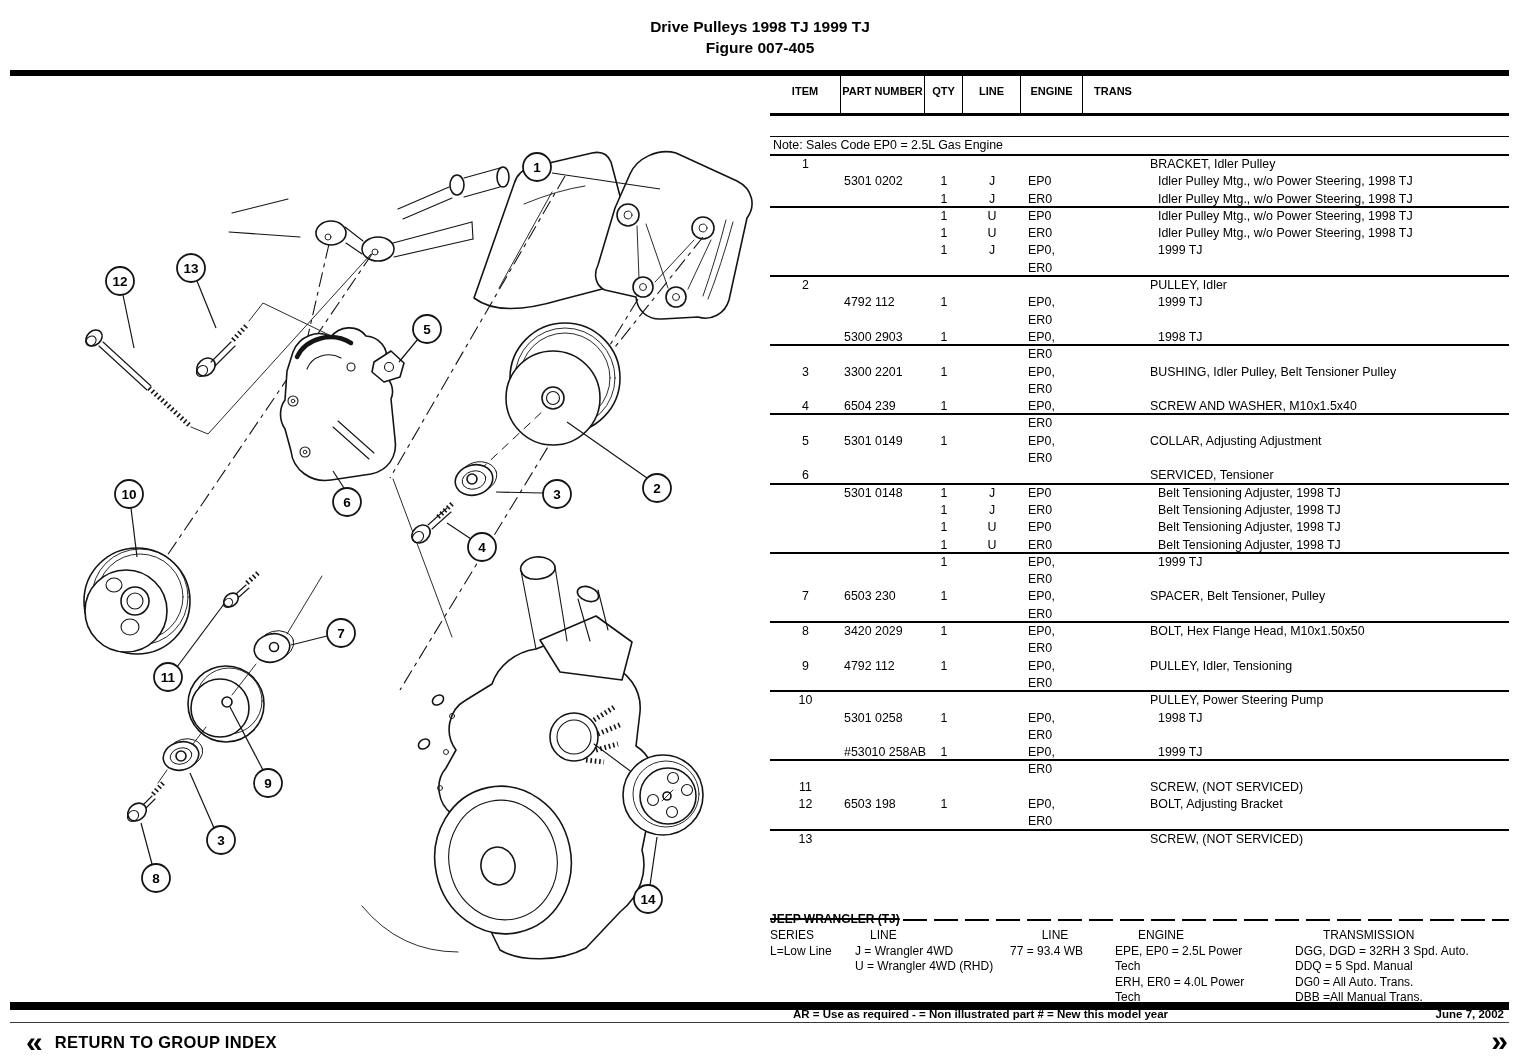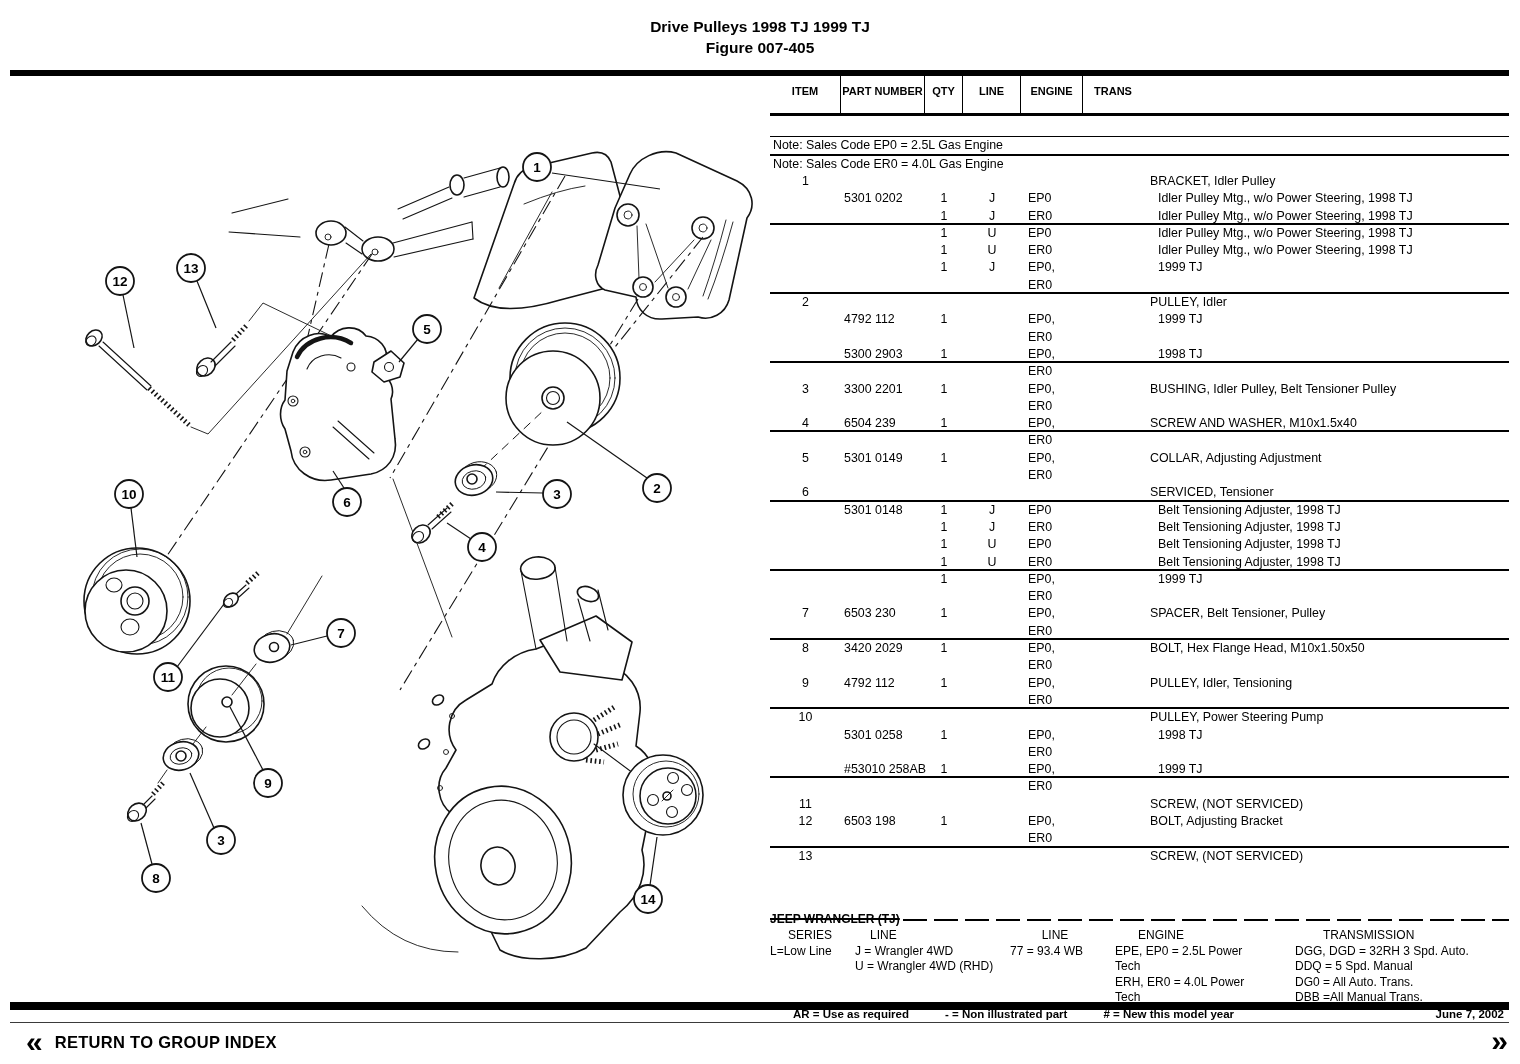--- a/index.html
+++ b/index.html
@@ -33,27 +33,27 @@
   .c-desc{padding-left:7px;white-space:nowrap;}
   .c-desc.ind{padding-left:15px;}
 
   
   .model-strike{position:absolute;left:770px;top:912px;font-size:12px;font-weight:bold;
     text-decoration:line-through;text-decoration-thickness:2px;}
   .model-dashline{position:absolute;left:903px;top:919px;width:606px;height:2px;
     background:repeating-linear-gradient(90deg,#000 0 24px,transparent 24px 31px);}
   .lg-col{position:absolute;top:928px;font-size:12px;line-height:15.5px;}
   .lg-head{margin-bottom:0px;}
-  .lg-series{left:770px;width:80px;}  .lg-series .lg-head{text-align:center;}
+  .lg-series{left:770px;width:80px;}  .lg-series .lg-head{}
   .lg-line{left:855px;width:140px;}   .lg-line .lg-head{padding-left:15px;}
   .lg-body{left:1010px;width:90px;}   .lg-body .lg-head{text-align:center;}
   .lg-engine{left:1115px;width:155px;}.lg-engine .lg-head{padding-left:23px;}
   .lg-trans{left:1295px;width:180px;} .lg-trans .lg-head{padding-left:28px;}
 
-  .abbrs{position:absolute;left:793px;top:1008px;font-size:11.5px;font-weight:bold;display:flex;gap:36px;}
+  .abbrs{position:absolute;left:793px;top:1008px;font-size:11.5px;font-weight:bold;display:flex;gap:3px;}
   .date{position:absolute;right:16px;top:1008px;font-size:11.5px;font-weight:bold;}
   .return-link{position:absolute;left:26px;top:1027px;display:flex;align-items:center;gap:12px;cursor:pointer;}
   .return-link .chev{font-size:30px;font-weight:bold;line-height:30px;}
   .return-link .lbl{font-size:16.5px;font-weight:bold;letter-spacing:0.3px;}
   .fwd-link{position:absolute;right:12px;top:1024px;font-size:30px;font-weight:bold;cursor:pointer;}
 
   
   .diagram{position:absolute;left:0;top:80px;width:770px;height:930px;}
   .diagram svg{width:100%;height:100%;}
   .ow{fill:#fff;stroke:#141414;stroke-width:1.6;stroke-linejoin:round;}
@@ -366,21 +366,20 @@
 <div class="thead">
   <div class="hc">ITEM</div>
   <div class="hc">PART NUMBER</div>
   <div class="hc">QTY</div>
   <div class="hc">LINE</div>
   <div class="hc">ENGINE</div>
   <div class="hc">TRANS</div>
 </div>
 <div class="tbody" id="parts-table-body">
     <div class="note first">Note: Sales Code EP0 = 2.5L Gas Engine</div>
-    <div class="note">Note: Sales Code ER0 = 4.0L Gas Engine</div>
     <div class="prow">
       <span class="c-item">1</span>
       <span class="c-part"></span>
       <span class="c-qty"></span>
       <span class="c-line"></span>
       <span class="c-eng"></span>
       <span class="c-trans"></span>
       <span class="c-desc">BRACKET, Idler Pulley</span>
     </div>
     <div class="prow">

